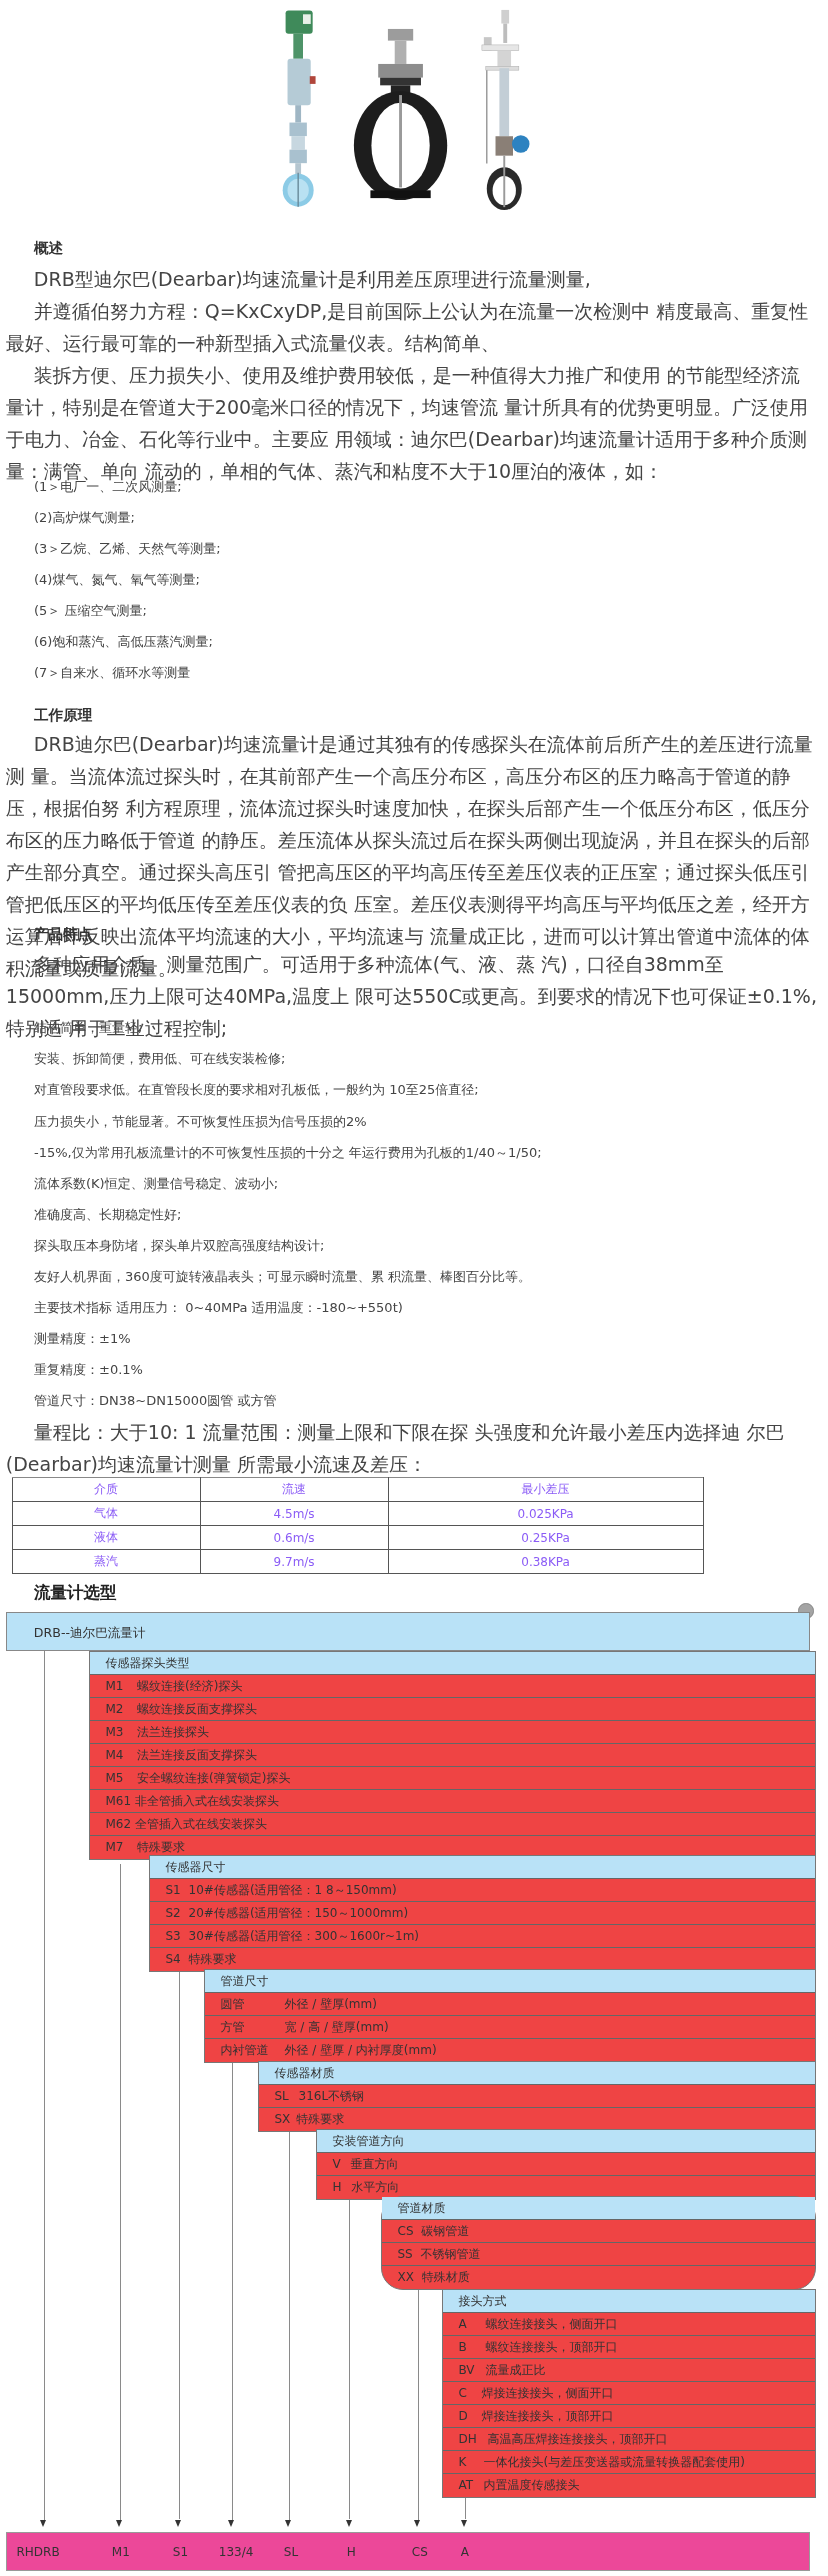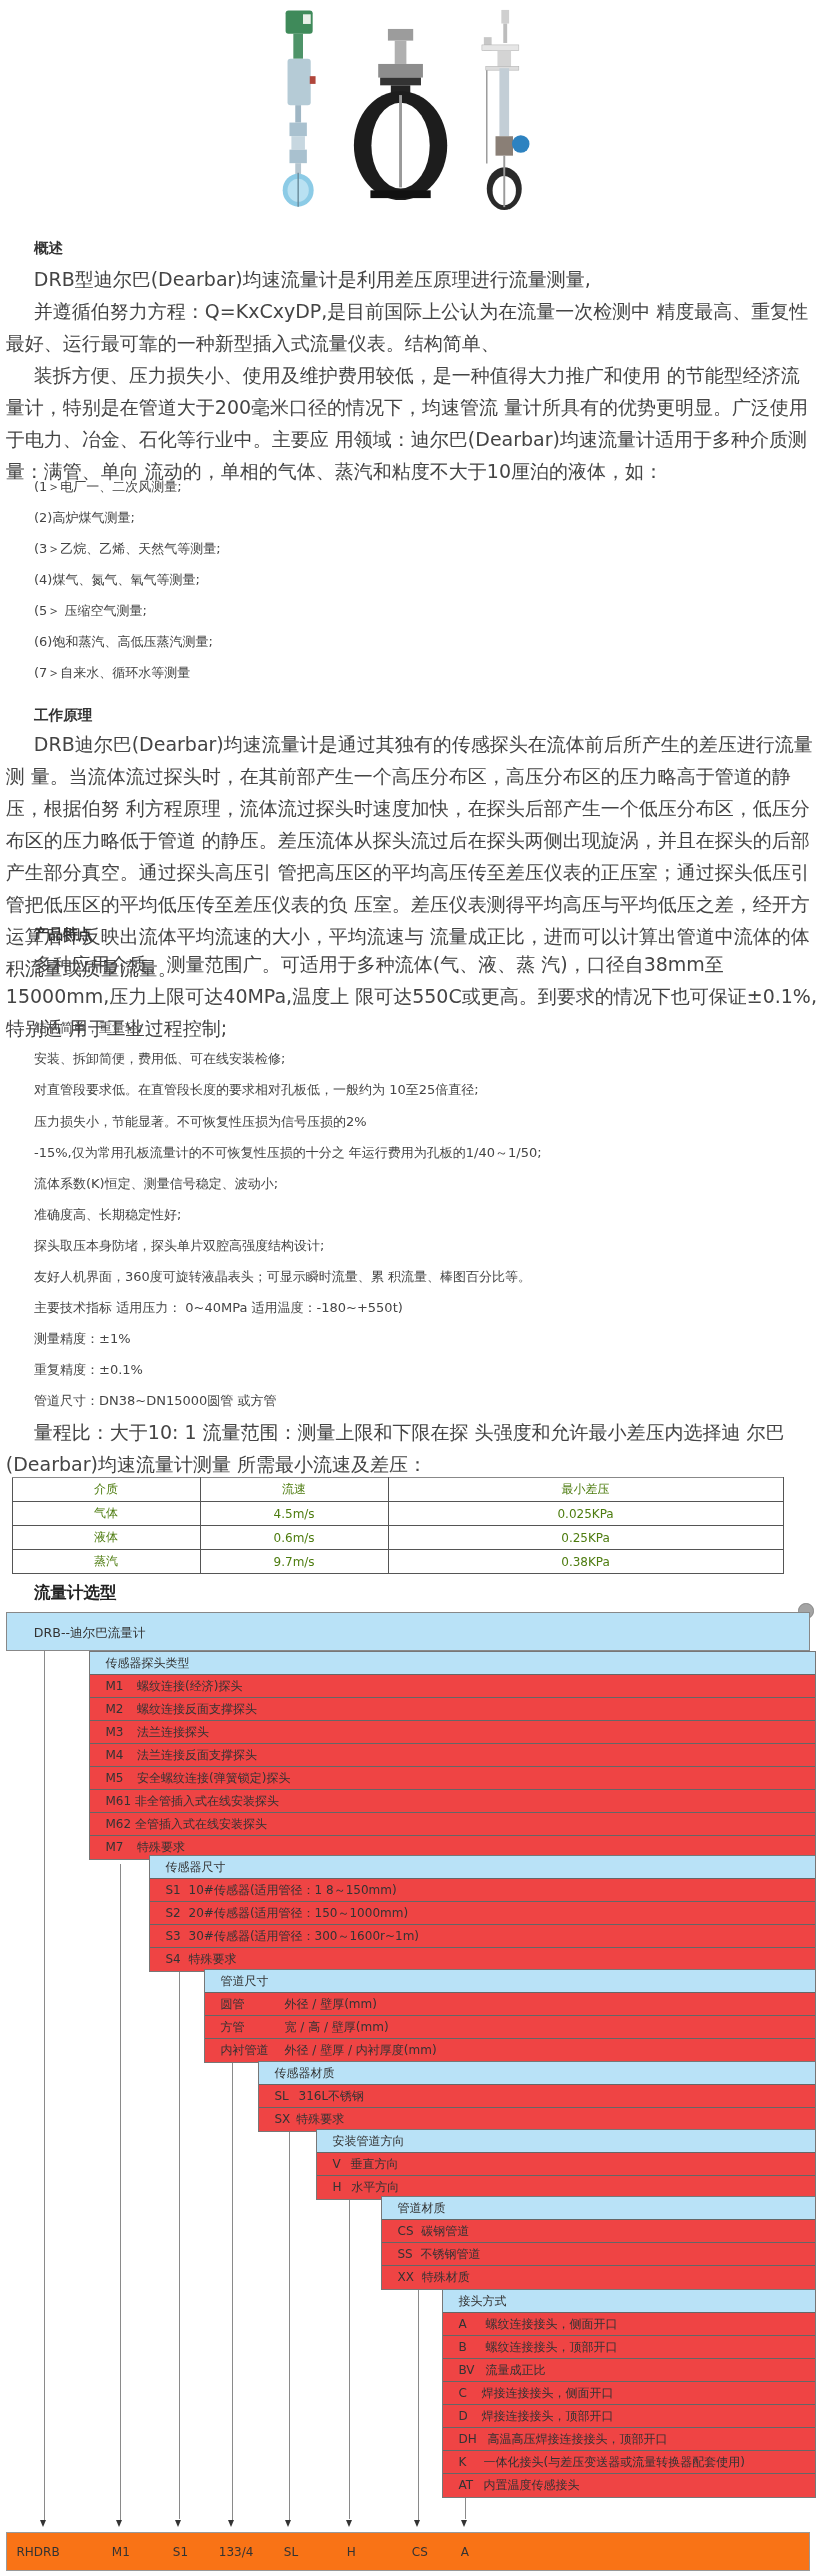--- a/index.html
+++ b/index.html
@@ -2,32 +2,32 @@
 <html><head>
 <meta charset="utf-8">
 <style>
   * { box-sizing: border-box; margin: 0; padding: 0; }
   body { width: 829px; height: 2576px; background: #ffffff; font-family: "DejaVu Sans", "Liberation Sans", sans-serif; color: #333333; position: relative; overflow: hidden; }
   .hero { position: absolute; left: 0; top: 0; width: 829px; height: 218px; }
   .prod { position: absolute; }
   .sec-title { position: absolute; left: 34px; font-size: 14.6px; font-weight: bold; color: #333; }
   .para { position: absolute; left: 5.8px; width: 813px; font-size: 19px; line-height: 32px; color: #444; text-indent: 28px; }
   .line { position: absolute; left: 34px; font-size: 13px; line-height: 32px; color: #444; white-space: nowrap; }
-  table.media { position: absolute; left: 11.6px; top: 1477px; width: 772px; border-collapse: collapse; font-size: 12px; color: #4d7c0f; }
+  table.media { position: absolute; left: 11.6px; top: 1477px; width: 692px; border-collapse: collapse; font-size: 12px; color: #8b5cf6; }
   table.media td, table.media th { border: 1px solid #555; height: 24px; text-align: center; font-weight: normal; }
   table.media tr:first-child th { border-top: 1.9px solid #888; }
   .sel-title { position: absolute; left: 34px; top: 1582px; font-size: 16.5px; font-weight: bold; color: #222; }
   .blk { position: absolute; right: 13px; border: 1px solid #777; background: #ef4444; }
   .hdr-blk { position: absolute; left: 5.8px; right: 19.4px; top: 1612px; height: 39px; background: #b9e2f7; border: 1px solid #888; font-size: 12.6px; padding-left: 27px; line-height: 39px; color: #333; }
   .row { height: 23px; line-height: 22px; font-size: 12px; padding-left: 15.5px; border-bottom: 1px solid #666; color: #333; white-space: nowrap; }
   .row:last-child { border-bottom: none; }
   .row.h { background: #b9e2f7; }
   .vline { position: absolute; width: 1px; background: #8a8a8a; }
   .arrow { position: absolute; width: 0; height: 0; border-left: 3.9px solid transparent; border-right: 3.9px solid transparent; border-top: 7.8px solid #333; }
-  .code-bar { position: absolute; left: 5.8px; right: 19.4px; top: 2532px; height: 39px; background: #f97316; border: 1px solid #999; font-size: 12px; color: #333; }
+  .code-bar { position: absolute; left: 5.8px; right: 19.4px; top: 2532px; height: 39px; background: #ec4899; border: 1px solid #999; font-size: 12px; color: #333; }
   .code { position: absolute; top: 11.6px; }
   .corner { position: absolute; left: 798px; top: 1603px; width: 15.5px; height: 15.5px; border-radius: 50%; background: #a4a4a4; border: 1px solid #888; }
   .gap { display: inline-block; width: 13.6px; }
 </style>
 </head>
 <body>
 
 <div class="hero">
 
   <div class="prod" style="left:274px;top:7.8px;width:58px;height:204px;">
@@ -202,21 +202,21 @@
   <div class="row"><span>SL</span><span style="display:inline-block;width:9.7px"></span><span>316L不锈钢</span></div>
   <div class="row"><span>SX</span><span style="display:inline-block;width:5.8px"></span><span>特殊要求</span></div>
 </div>
 
 <div class="blk" style="left:316px;top:2129px;">
   <div class="row h">安装管道方向</div>
   <div class="row"><span>V</span><span style="display:inline-block;width:9.7px"></span><span>垂直方向</span></div>
   <div class="row"><span>H</span><span style="display:inline-block;width:9.7px"></span><span>水平方向</span></div>
 </div>
 
-<div class="blk" style="left:381px;top:2196px;">
+<div class="blk" style="left:381px;top:2196px;border-radius:22px;">
   <div class="row h">管道材质</div>
   <div class="row"><span>CS</span><span style="display:inline-block;width:7.8px"></span><span>碳钢管道</span></div>
   <div class="row"><span>SS</span><span style="display:inline-block;width:7.8px"></span><span>不锈钢管道</span></div>
   <div class="row"><span>XX</span><span style="display:inline-block;width:7.8px"></span><span>特殊材质</span></div>
 </div>
 
 <div class="blk" style="left:442px;top:2289px;">
   <div class="row h">接头方式</div>
   <div class="row"><span style="display:inline-block;width:27px">A</span><span>螺纹连接接头，侧面开口</span></div>
   <div class="row"><span style="display:inline-block;width:27px">B</span><span>螺纹连接接头，顶部开口</span></div>

